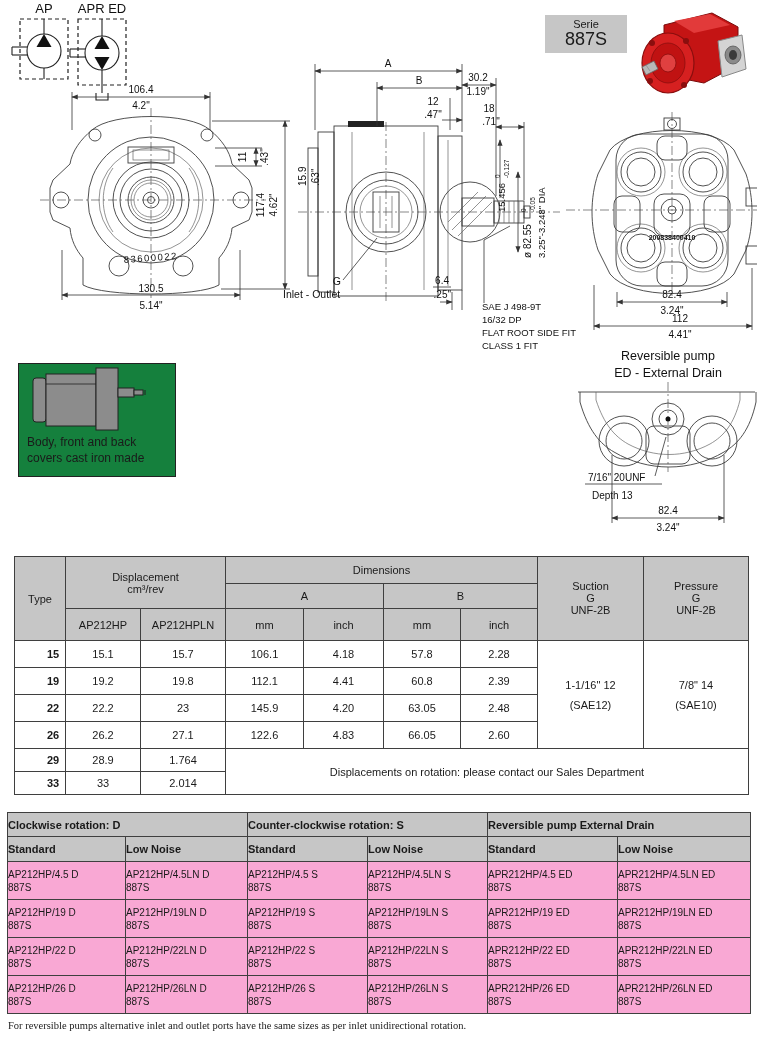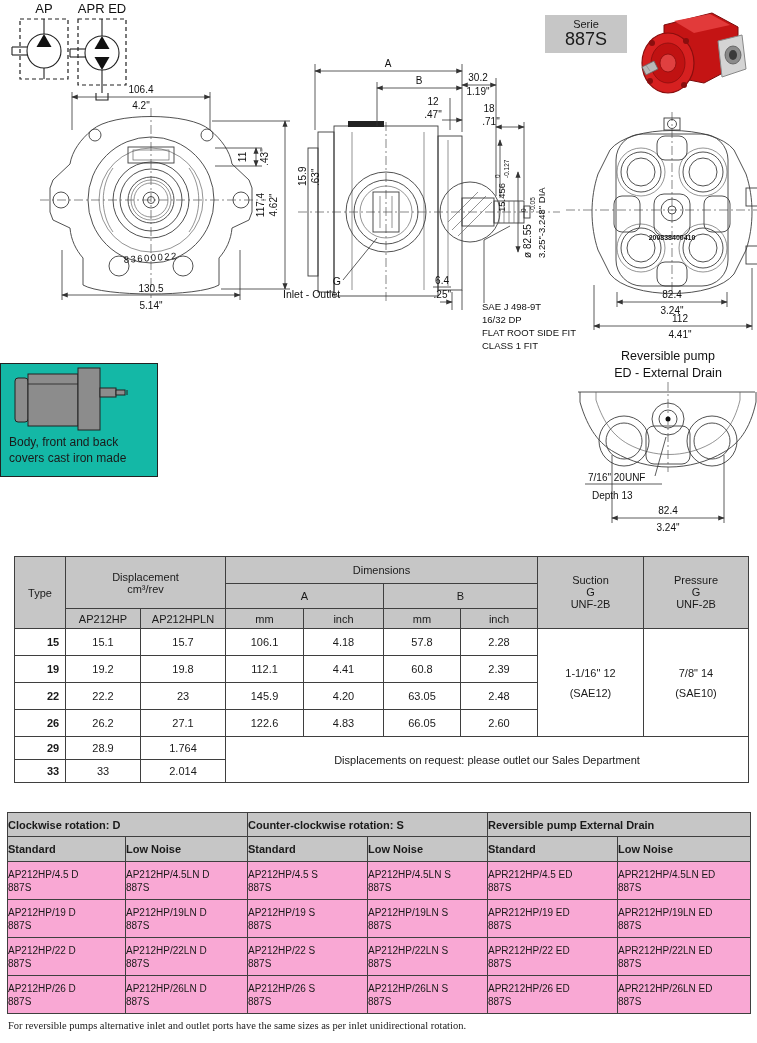--- a/index.html
+++ b/index.html
@@ -11,29 +11,29 @@
   .thin{stroke:#3d3d3d;stroke-width:0.9;fill:none}
   .lite{stroke:#666;stroke-width:0.7;fill:none}
   .dim{stroke:#333;stroke-width:0.8;fill:none}
   .cl{stroke:#555;stroke-width:0.7;stroke-dasharray:9 3 2 3;fill:none}
   .dash{stroke:#222;stroke-width:1.2;stroke-dasharray:4 3;fill:none}
   .serie-box{position:absolute;left:545px;top:15px;width:82px;height:38px;background:#c6c6c6;
     display:flex;flex-direction:column;align-items:center;justify-content:center;line-height:1.1;}
   .serie-box .l1{font-size:11px;}
   .serie-box .l2{font-size:18px;}
   .pump-photo{position:absolute;left:634px;top:5px;width:118px;height:102px;}
-  .cast-box{position:absolute;left:0;top:363px;width:156px;height:112px;border:1.5px solid #222;background:#14b8a6;}
+  .cast-box{position:absolute;left:18px;top:363px;width:156px;height:112px;border:1.5px solid #222;background:#15803d;}
   .cast-box .txt{position:absolute;left:8px;top:70px;font-size:12px;line-height:16px;}
   .notes{position:absolute;left:16px;top:508px;font-size:11.5px;line-height:18px;}
   table{border-collapse:collapse;}
   .dim-table{position:absolute;left:14px;top:556px;table-layout:fixed;}
   .dim-table th,.dim-table td{border:1px solid #3f3f3f;text-align:center;vertical-align:middle;
     font-size:11px;font-weight:normal;padding:0 2px;}
   .dim-table th{background:#c6c6c6;}
-  .dim-table .hrow1{height:27px}.dim-table .hrow2{height:25px}.dim-table .hrow3{height:20px}
+  .dim-table .hrow1{height:27px}.dim-table .hrow2{height:25px}.dim-table .hrow3{height:32px}
   .dim-table .drow{height:27px}.dim-table .drow2{height:23px}
   .dim-table .typecol{font-weight:bold;padding-left:28px;}
   .tallhead{height:100%;display:flex;flex-direction:column;justify-content:space-between;padding:5px 0 7px 0;}
   .twoline div{line-height:20px;}
   .rot-table{position:absolute;left:7px;top:812px;table-layout:fixed;}
   .rot-table th,.rot-table td{border:1px solid #3f3f3f;text-align:left;vertical-align:middle;padding:0;}
   .rot-table th{background:#c6c6c6;font-size:11px;font-weight:bold;}
   .rot-table .grow{height:24px}.rot-table .srow{height:25px}
   .rot-table td{background:#f9a8d4;font-size:10px;height:37px;}
   .rot-table td div{line-height:13px;}
@@ -434,21 +434,21 @@
       <td>27.1</td>
       <td>122.6</td>
       <td>4.83</td>
       <td>66.05</td>
       <td>2.60</td>
     </tr>
     <tr class="drow2">
       <td class="typecol">29</td>
       <td>28.9</td>
       <td>1.764</td>
-      <td colspan="6" rowspan="2">Displacements on request: please outlet our Sales Department</td>
+      <td colspan="6" rowspan="2">Displacements on rotation: please contact our Sales Department</td>
     </tr>
     <tr class="drow2">
       <td class="typecol">33</td>
       <td>33</td>
       <td>2.014</td>
     </tr>
   </tbody>
     </table>
 
   <table class="rot-table">

